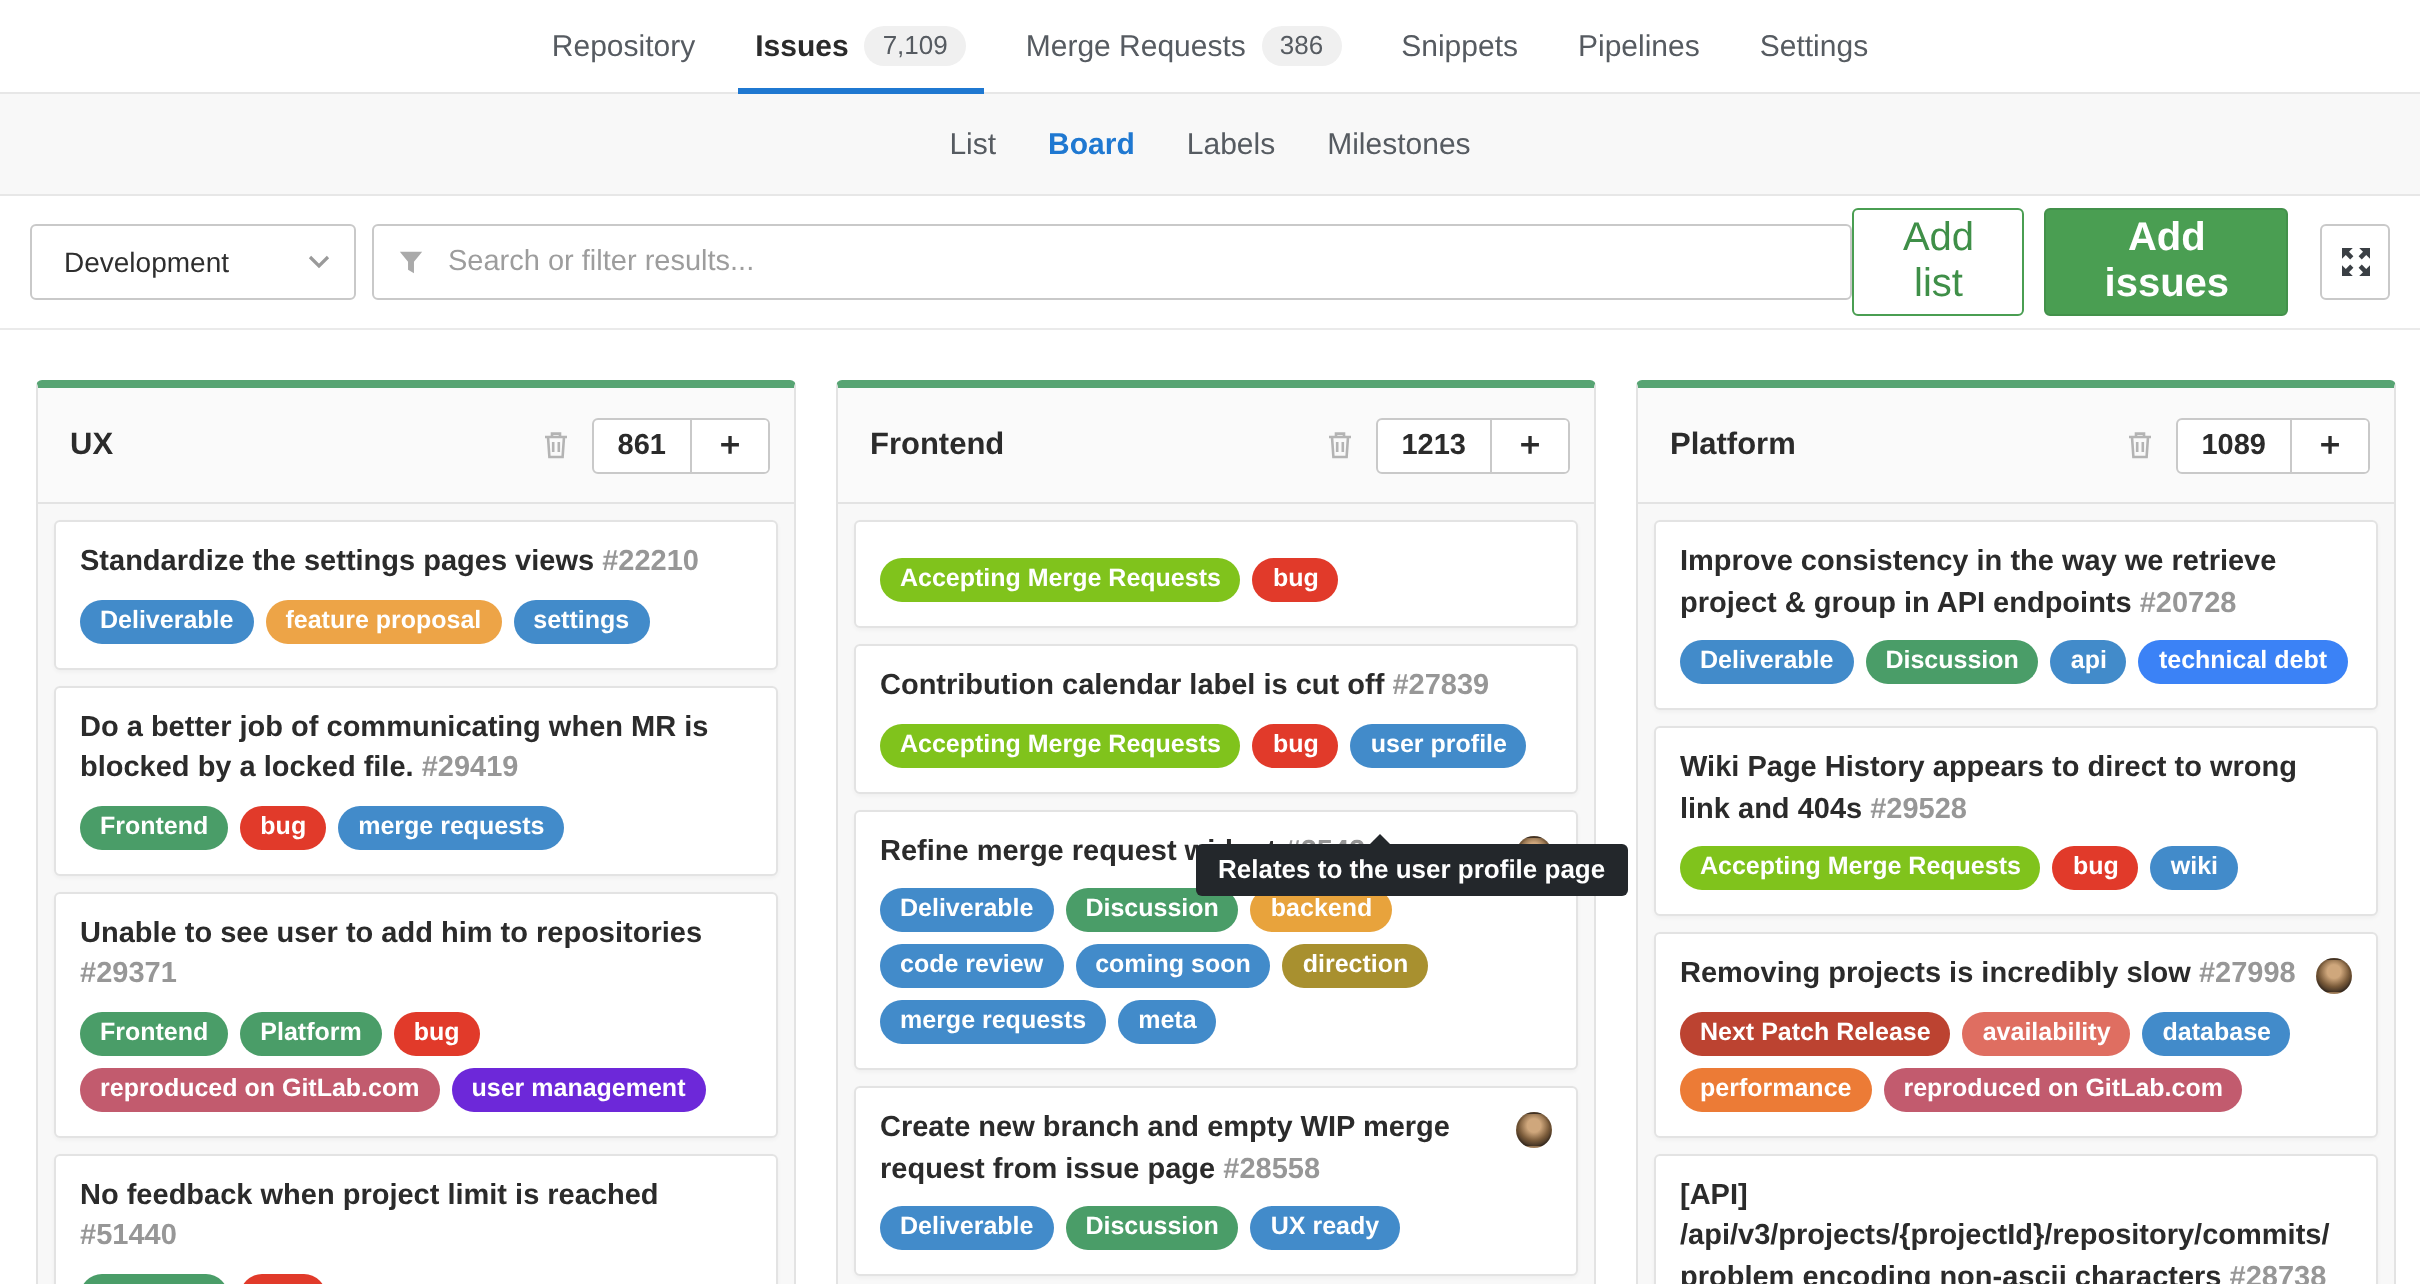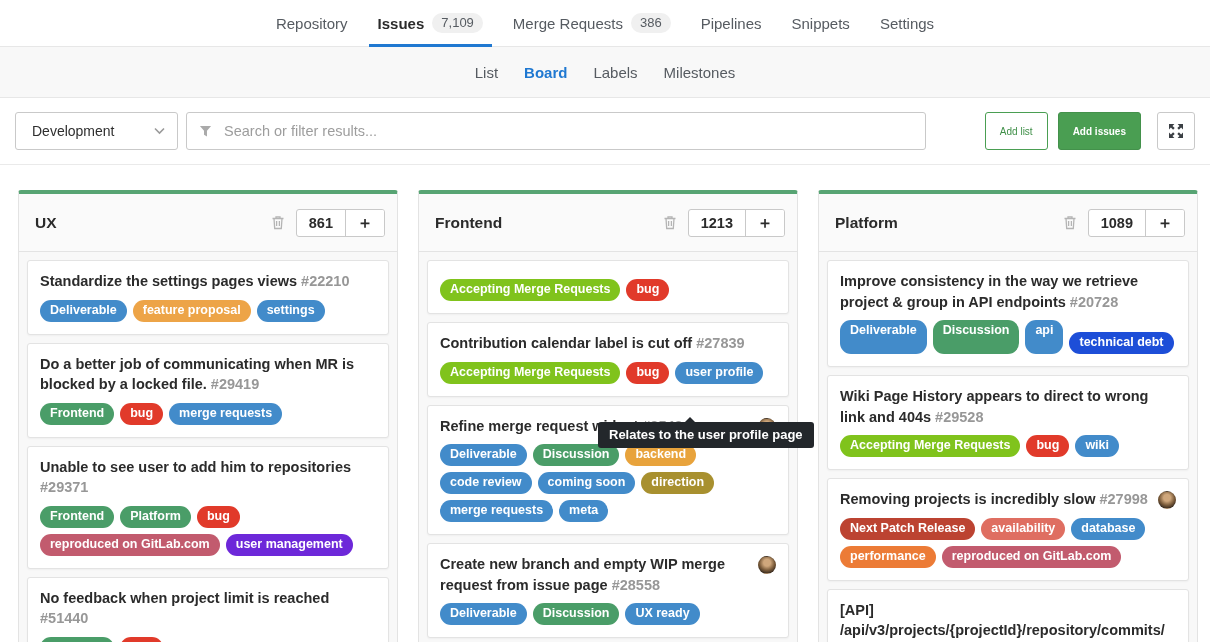--- a/index.html
+++ b/index.html
@@ -28,21 +28,21 @@
     display:flex; align-items:center; padding:0 15px; }
   .board-select { width:163px; height:38px; border:1px solid #c9c9c9; border-radius:3px;
     background:#fff; display:flex; align-items:center; justify-content:space-between;
     padding:0 12px 0 16px; font-size:14px; cursor:pointer; flex:none; }
   .search-box { width:740px; height:38px; border:1px solid #c9c9c9; border-radius:3px;
     background:#fff; display:flex; align-items:center; padding:0 12px; gap:10px;
     margin-left:8px; flex:none; }
   .search-box input { border:none; outline:none; flex:1; font-size:14.5px;
     font-family:"Liberation Sans", sans-serif; color:#333; background:transparent; }
   .search-box input::placeholder { color:#9d9d9d; }
-  .btn { height:38px; border-radius:3px; font-size:10px; padding:0 14px;
+  .btn { height:54px; border-radius:3px; font-size:20px; padding:0 14px;
     font-family:"Liberation Sans", sans-serif; cursor:pointer; }
   .btn-outline-green { background:#fff; border:1px solid #4a9e52; color:#3f8f48; margin-left:auto; }
   .btn-green { background:#4a9e52; border:1px solid #43914b; color:#fff; font-weight:bold; margin-left:10px; }
   .btn-icon { width:38px; height:38px; background:#fff; border:1px solid #c9c9c9; border-radius:3px;
     display:flex; align-items:center; justify-content:center; margin-left:16px; cursor:pointer; }
   
   .board { padding:25px 0 0 18px; display:flex; gap:20px; align-items:flex-start; }
   .column { width:380px; flex:none; background:#f8f8f8; border:1px solid #e3e3e3;
     border-top:4px solid #57a473; border-radius:3px; height:640px; }
   .col-header { display:flex; align-items:center; padding:0 12px 0 16px;
@@ -86,24 +86,24 @@
     </div>
     <div class="topnav-item active">
       <span>Issues</span>
       <span class="badge">7,109</span>
     </div>
     <div class="topnav-item">
       <span>Merge Requests</span>
       <span class="badge">386</span>
     </div>
     <div class="topnav-item">
+      <span>Snippets</span>
+    </div>
+    <div class="topnav-item">
       <span>Pipelines</span>
-    </div>
-    <div class="topnav-item">
-      <span>Snippets</span>
     </div>
     <div class="topnav-item">
       <span>Settings</span>
     </div>
   </nav>
 
 <nav class="subnav">
     <div class="subnav-item">List</div>
     <div class="subnav-item active">Board</div>
     <div class="subnav-item">Labels</div>
@@ -287,21 +287,21 @@
       </div>
       <div class="cards">
         <div class="card">
           <div class="card-title-row">
             <div class="card-title">Improve consistency in the way we retrieve project &amp; group in API endpoints <span class="issue-id">#20728</span></div>
           </div>
           <div class="labels">
             <span class="chip" style="background: rgb(66, 139, 202);">Deliverable</span>
             <span class="chip" style="background: rgb(74, 157, 104);">Discussion</span>
             <span class="chip" style="background: rgb(66, 139, 202);">api</span>
-            <span class="chip" style="background: #1d4ed8; margin-top: 12px;">technical debt</span>
+            <span class="chip" style="background: #3b82f6;">technical debt</span>
           </div>
         </div>
         <div class="card">
           <div class="card-title-row">
             <div class="card-title">Wiki Page History appears to direct to wrong link and 404s <span class="issue-id">#29528</span></div>
           </div>
           <div class="labels">
             <span class="chip" style="background: rgb(128, 195, 28);">Accepting Merge Requests</span>
             <span class="chip" style="background: rgb(225, 58, 42);">bug</span>
             <span class="chip" style="background: rgb(66, 139, 202);">wiki</span>

